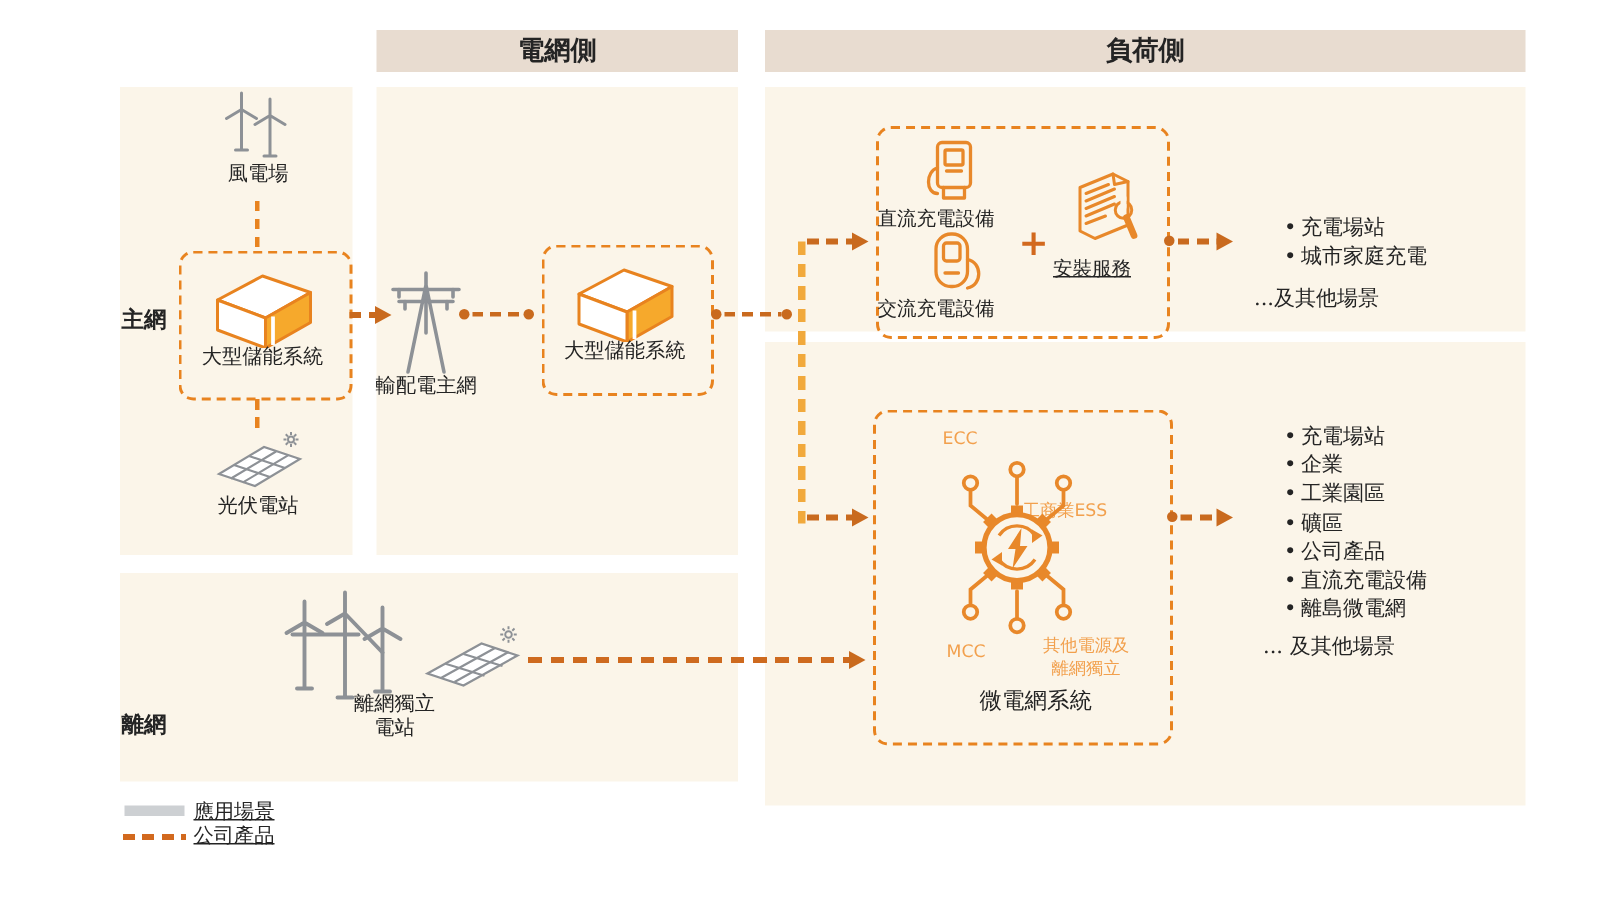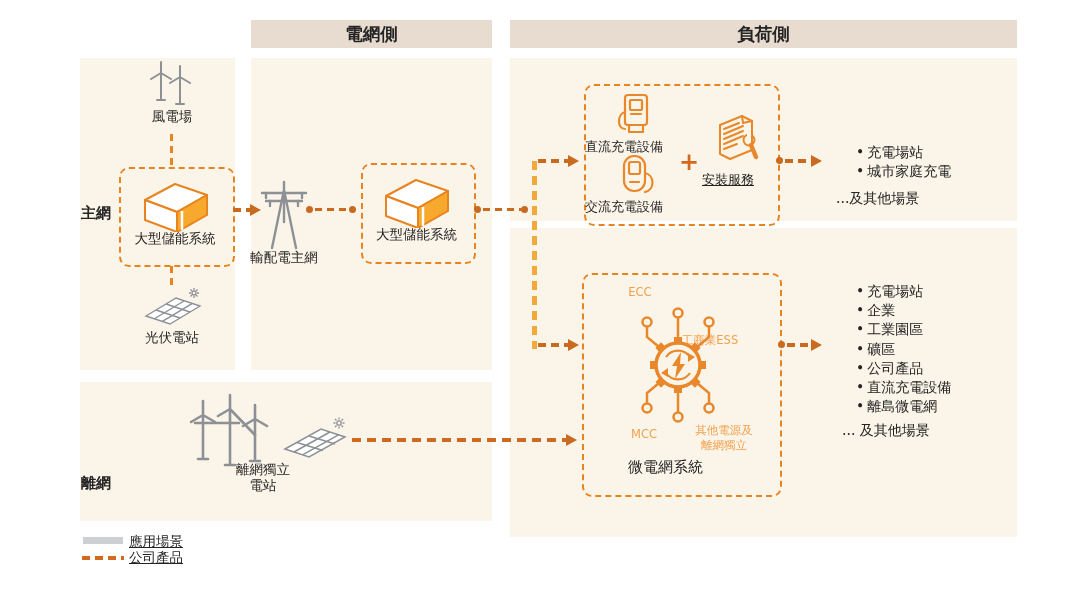--- a/index.html
+++ b/index.html
@@ -14,21 +14,21 @@
   .dashedbox{border:2px dashed #E8831F;border-radius:10px;background:transparent;}
   .dashh{height:3px;background:repeating-linear-gradient(90deg,#C96A1E 0 7px,transparent 7px 12px);}
   .dashh4{height:4px;background:repeating-linear-gradient(90deg,#C96A1E 0 8px,transparent 8px 13px);}
   .dashlong{height:4px;background:repeating-linear-gradient(90deg,#CE6A1F 0 9px,transparent 9px 15px);}
   .dashv{width:3px;background:repeating-linear-gradient(180deg,#E8831F 0 7px,transparent 7px 12px);}
   .amberv{width:4.5px;background:repeating-linear-gradient(180deg,#F1A93C 0 9px,transparent 9px 15px);}
   .ah{width:0;height:0;border-top:6px solid transparent;border-bottom:6px solid transparent;border-left:11px solid #C96A1E;}
   .dot{width:7px;height:7px;border-radius:50%;background:#C96A1E;}
   .plus{font-size:24px;font-weight:bold;color:#D2691E;line-height:24px;}
   .mg-small{font-size:11.5px;color:#F2A04D;text-align:center;line-height:13px;font-family:"DejaVu Sans",sans-serif;}
-  .mg-title{font-size:15px;text-align:left;}
+  .mg-title{font-size:15px;text-align:right;}
   .li{font-size:14px;line-height:19.2px;white-space:nowrap;margin-left:20px;}
   .li .blt{margin-right:3px;}
   .more{font-size:14px;white-space:nowrap;}
   .legend-bar{width:40px;height:7px;background:#CDD0D3;}
   .legend-dash{width:42px;height:4px;background:repeating-linear-gradient(90deg,#D2691E 0 8px,transparent 8px 13px);}
   .legend-lab{font-size:13.5px;line-height:15px;text-decoration:underline;}
   svg{display:block;}
 </style>
 </head>
 <body>

